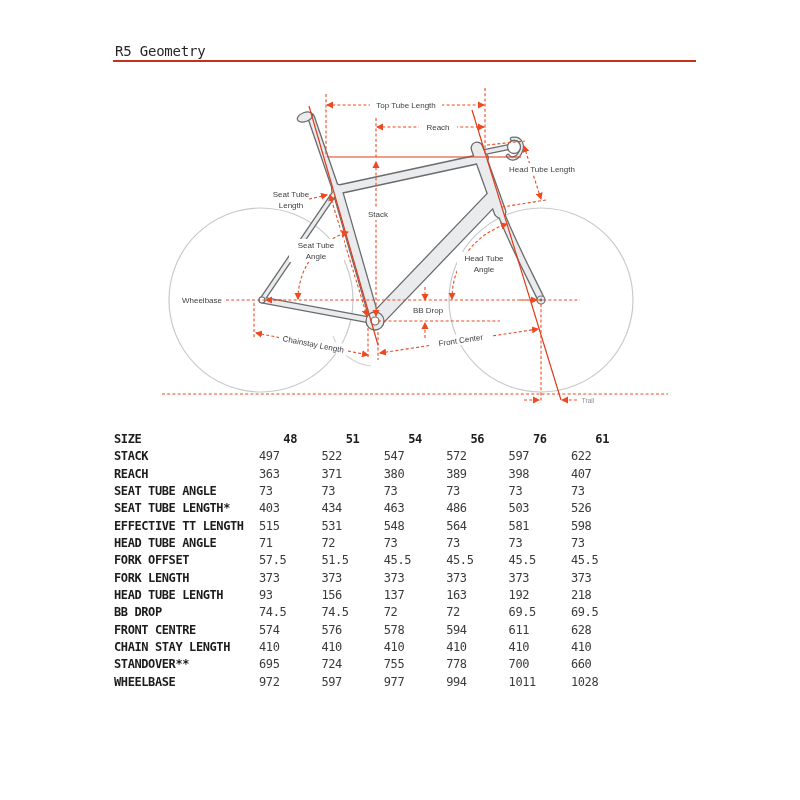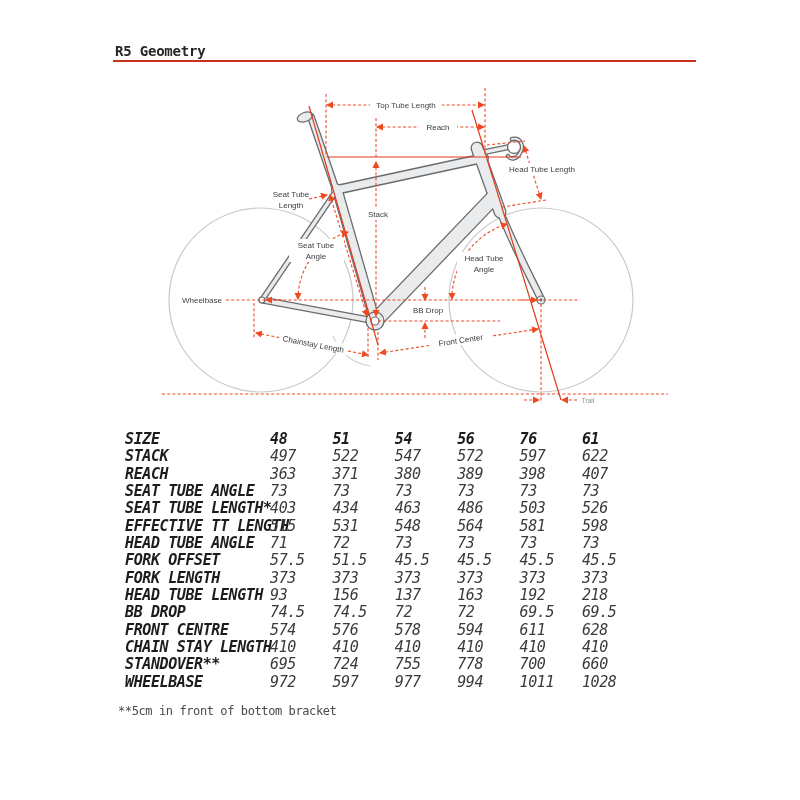--- a/index.html
+++ b/index.html
@@ -1,28 +1,28 @@
 <!DOCTYPE html>
 <html><head>
 <meta charset="utf-8">
 <style>
   html,body{margin:0;padding:0;background:#ffffff;}
   body{width:800px;height:800px;position:relative;overflow:hidden;
        font-family:"DejaVu Sans Mono",monospace;}
-  .page-title{position:absolute;left:115px;top:43px;font-size:14px;font-weight:bold;
+  .page-title{position:absolute;left:115px;top:43px;font-size:14px;font-weight:normal;
        color:#262626;letter-spacing:-0.2px;}
   .title-rule{position:absolute;left:113px;top:60px;width:583px;height:2px;background:#c5311d;}
   .diagram{position:absolute;left:0;top:0;width:800px;height:430px;}
   .dlab{font:8px "Liberation Sans",sans-serif;fill:#3b3d3f;}
   .dlab-sm{font:6.5px "Liberation Sans",sans-serif;fill:#8c8c8c;}
-  .geo-table{position:absolute;left:125px;top:431px;display:grid;
+  .geo-table{position:absolute;left:114px;top:431px;display:grid;
        grid-template-columns:145px repeat(6,62.4px);
-       font-size:15px;letter-spacing:-0.4px;line-height:17.35px;color:#3a3a3a;font-style:italic;}
+       font-size:12px;letter-spacing:-0.4px;line-height:17.35px;color:#3a3a3a;}
   .geo-table .rowlab{font-weight:bold;color:#1c1c1c;white-space:nowrap;}
-  .geo-table .hdr{font-weight:bold;color:#1c1c1c;}
+  .geo-table .hdr{font-weight:bold;color:#1c1c1c;text-align:center;}
   .footnotes{position:absolute;left:118px;top:703px;font-size:12px;letter-spacing:-0.4px;
        line-height:17px;color:#4a4a4a;}
 </style>
 </head>
 <body>
 
 <div class="page-title">R5 Geometry</div>
 <div class="title-rule"></div>
 
 <svg class="diagram" viewBox="0 0 800 430" xmlns="http://www.w3.org/2000/svg">
@@ -247,14 +247,13 @@
     <div class="rowlab">WHEELBASE</div>
     <div class="val">972</div>
     <div class="val">597</div>
     <div class="val">977</div>
     <div class="val">994</div>
     <div class="val">1011</div>
     <div class="val">1028</div>
   </div>
 
 <div class="footnotes">
-  <div>**5cm in front of bottom bracket</div>
 </div>
 
 </body></html>

